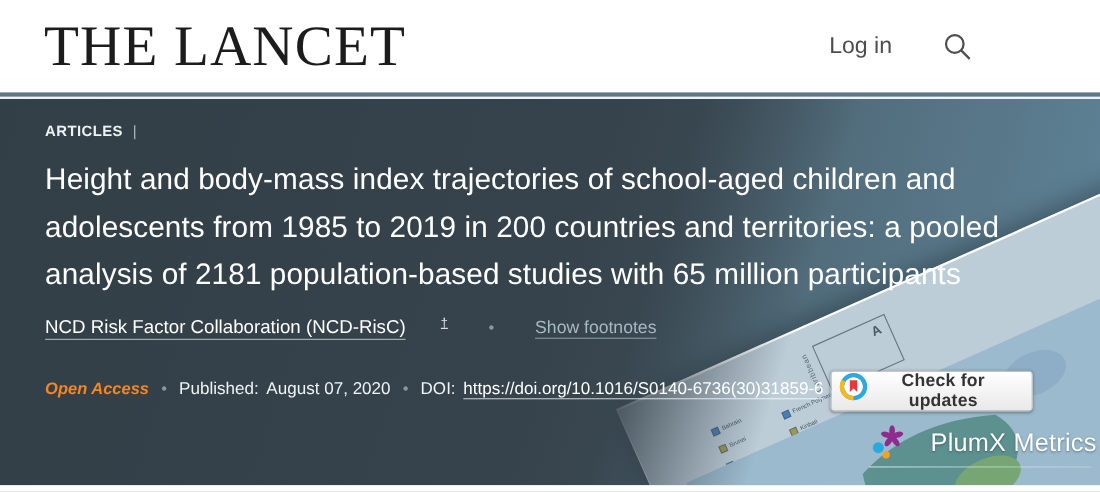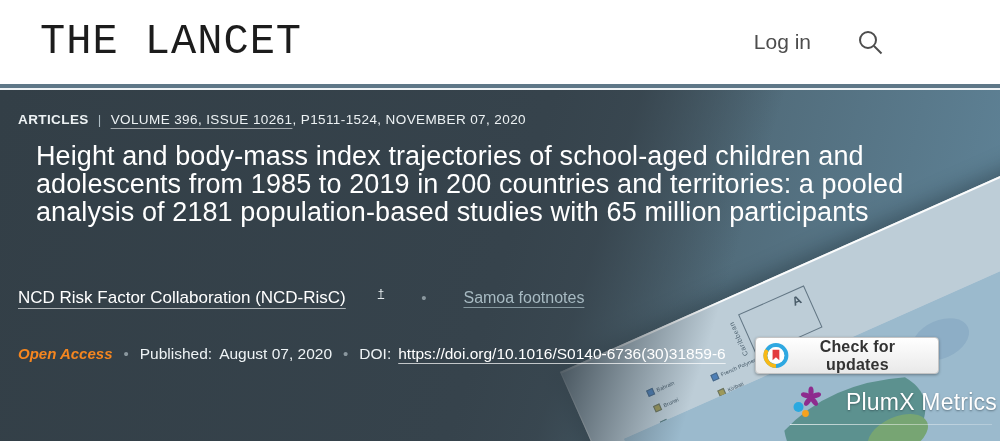--- a/index.html
+++ b/index.html
@@ -6,21 +6,21 @@
     --accent-orange:#f6861f; --hero-gradient-start:#333f47; --hero-gradient-end:#60859a;
     --header-rule:#5e7787; --ocean:#aecbdd;
   }
   *{margin:0;padding:0;box-sizing:border-box;}
   html,body{width:1000px;height:447px;overflow:hidden;}
   body{font-family:"Liberation Sans",sans-serif;background:#fff;position:relative;}
 
   
   .site-header{height:88px;background:#fff;display:flex;align-items:center;
     justify-content:space-between;padding:0 30px 0 40px;border-bottom:4px solid var(--header-rule);}
-  .logo{font-family:Liberation Mono, monospace;font-size:42px;color:#1c1c1c;
+  .logo{font-family:Liberation Serif, serif;font-size:52px;color:#1c1c1c;
     letter-spacing:1px;font-weight:400;cursor:pointer;}
   .header-right{display:flex;align-items:center;gap:46px;margin-right:4px;}
   .login{font-size:21px;color:#4d4d4d;cursor:pointer;}
   .icon-btn{background:none;border:none;cursor:pointer;display:flex;align-items:center;}
   .burger{width:36px;height:25px;display:flex;flex-direction:column;justify-content:space-between;}
   .burger span{display:block;height:4.5px;background:#4d4d4d;border-radius:2px;}
 
   
   .hero{position:relative;height:353px;border-top:2px solid #eef2f4;overflow:hidden;
     background:linear-gradient(103deg,var(--hero-gradient-start) 0%,#465963 48%,var(--hero-gradient-end) 100%);}
@@ -42,48 +42,48 @@
   .legend-col.c1{left:70px;top:50px;} .legend-col.c2{left:135px;top:62px;} .legend-col.c3{left:200px;top:142px;}
   .lg-item{display:flex;align-items:center;gap:3px;}
   .lg-sq{width:7px;height:7px;display:inline-block;border:0.5px solid rgba(60,75,85,0.6);}
   .lg-item span:last-child{font-size:5.5px;color:#3e4e59;white-space:nowrap;}
 
   
   .hero-overlay{position:absolute;inset:0;z-index:2;pointer-events:none;
     background:linear-gradient(107deg,#333f47 0%,#36434c 50%,rgba(54,67,76,0.88) 58%,rgba(54,67,76,0) 71%);}
 
   
-  .hero-content{position:absolute;inset:0;z-index:3;}
+  .hero-content{position:absolute;inset:0;z-index:3;margin-left:23px;}
   .breadcrumb{position:absolute;left:18px;top:22px;font-size:13.5px;color:#edf2f4;
     letter-spacing:0.4px;display:flex;align-items:baseline;gap:9px;white-space:nowrap;}
   .crumb-section{font-weight:bold;}
   .crumb-sep{color:#aebdc4;font-weight:300;}
   .crumb-link{color:#edf2f4;text-decoration:underline;text-underline-offset:4px;
     text-decoration-color:rgba(255,255,255,0.55);cursor:pointer;}
-  .article-title{position:absolute;left:36px;top:52px;max-width:905px;font-size:27px;
-    line-height:28px;font-weight:400;color:#fff;letter-spacing:0.1px;}
+  .article-title{position:absolute;left:18px;top:52px;max-width:905px;font-size:27px;
+    line-height:43px;font-weight:400;color:#fff;letter-spacing:0.1px;}
   .author-row{position:absolute;left:18px;top:198px;font-size:17px;color:#fff;
     display:flex;align-items:baseline;gap:26px;}
   .author-link{color:#fff;text-decoration:underline;text-underline-offset:5px;
     text-decoration-color:rgba(255,255,255,0.6);cursor:pointer;}
   .footnote-sup{font-size:11.5px;vertical-align:super;margin-left:6px;color:#e9eff1;
     text-decoration:underline;cursor:pointer;position:relative;top:-6px;}
   .dot-sep{color:#8a979e;margin:0 11px;font-size:15px;}
   .show-footnotes{color:#a7bac2;text-decoration:underline;text-underline-offset:4px;
     text-decoration-color:rgba(167,186,194,0.7);font-size:16px;cursor:pointer;}
   .meta-row{position:absolute;left:18px;top:255px;font-size:15.5px;color:#eef3f5;
     display:flex;align-items:baseline;white-space:nowrap;}
   .open-access{color:var(--accent-orange);font-weight:bold;font-size:15px;font-style:italic;}
   .meta-label{margin-right:7px;}
   .doi-link{color:#fff;text-decoration:underline;text-underline-offset:4px;
     text-decoration-color:rgba(255,255,255,0.7);cursor:pointer;}
 
   
   .check-updates{position:absolute;left:755px;top:247px;width:184px;height:37px;z-index:3;
-    display:flex;align-items:center;gap:0;padding:0 12px 0 7px;cursor:pointer;
+    display:flex;align-items:flex-start;gap:0;padding:0 12px 0 7px;cursor:pointer;
     background:linear-gradient(#ffffff,#e9e9e9);border:1px solid #c4c4c4;border-radius:4px;
     box-shadow:0 1px 3px rgba(0,0,0,0.35);}
   .check-updates span{font-size:16px;color:#333;font-weight:600;letter-spacing:0.2px;}
   .plumx{position:absolute;left:790px;top:296px;z-index:3;display:flex;align-items:center;
     gap:20px;cursor:pointer;}
   .plumx span{font-size:23px;color:#fff;font-weight:400;letter-spacing:0.2px;
     text-shadow:0 1px 2px rgba(30,45,55,0.5);}
   .plumx-rule{position:absolute;left:790px;top:334px;width:202px;height:1px;z-index:3;
     background:linear-gradient(90deg,rgba(255,255,255,0.7),rgba(255,255,255,0.25));}
 </style>
@@ -190,32 +190,29 @@
       <circle cx="160" cy="160" r="3" fill="#4a7fc1"></circle>
     </svg>
   </div>
 
   <div class="hero-overlay"></div>
 
   <div class="hero-content">
     <nav class="breadcrumb">
       <span class="crumb-section">ARTICLES</span>
       <span class="crumb-sep">|</span>
-      <span>
-        <a class="crumb-link">VOLUME 396, ISSUE 10261</a><span>, P1511-1524, NOVEMBER 07, 2020</span>
-      </span>
     </nav>
 
     <h1 class="article-title">Height and body-mass index trajectories of school-aged children and adolescents from 1985 to 2019 in 200 countries and territories: a pooled analysis of 2181 population-based studies with 65 million participants</h1>
 
     <div class="author-row">
       <a class="author-link">NCD Risk Factor Collaboration (NCD-RisC)</a>
       <a class="footnote-sup">†</a>
       <span class="dot-sep">•</span>
-      <a class="show-footnotes">Samoa footnotes</a>
+      <a class="show-footnotes">Show footnotes</a>
     </div>
 
     <div class="meta-row">
       <span class="open-access">Open Access</span>
       <span class="dot-sep">•</span>
       <span class="meta-label">Published:</span>
       <span>August 07, 2020</span>
       <span class="dot-sep">•</span>
       <span class="meta-label">DOI:</span>
       <a class="doi-link">https://doi.org/10.1016/S0140-6736(30)31859-6</a>

